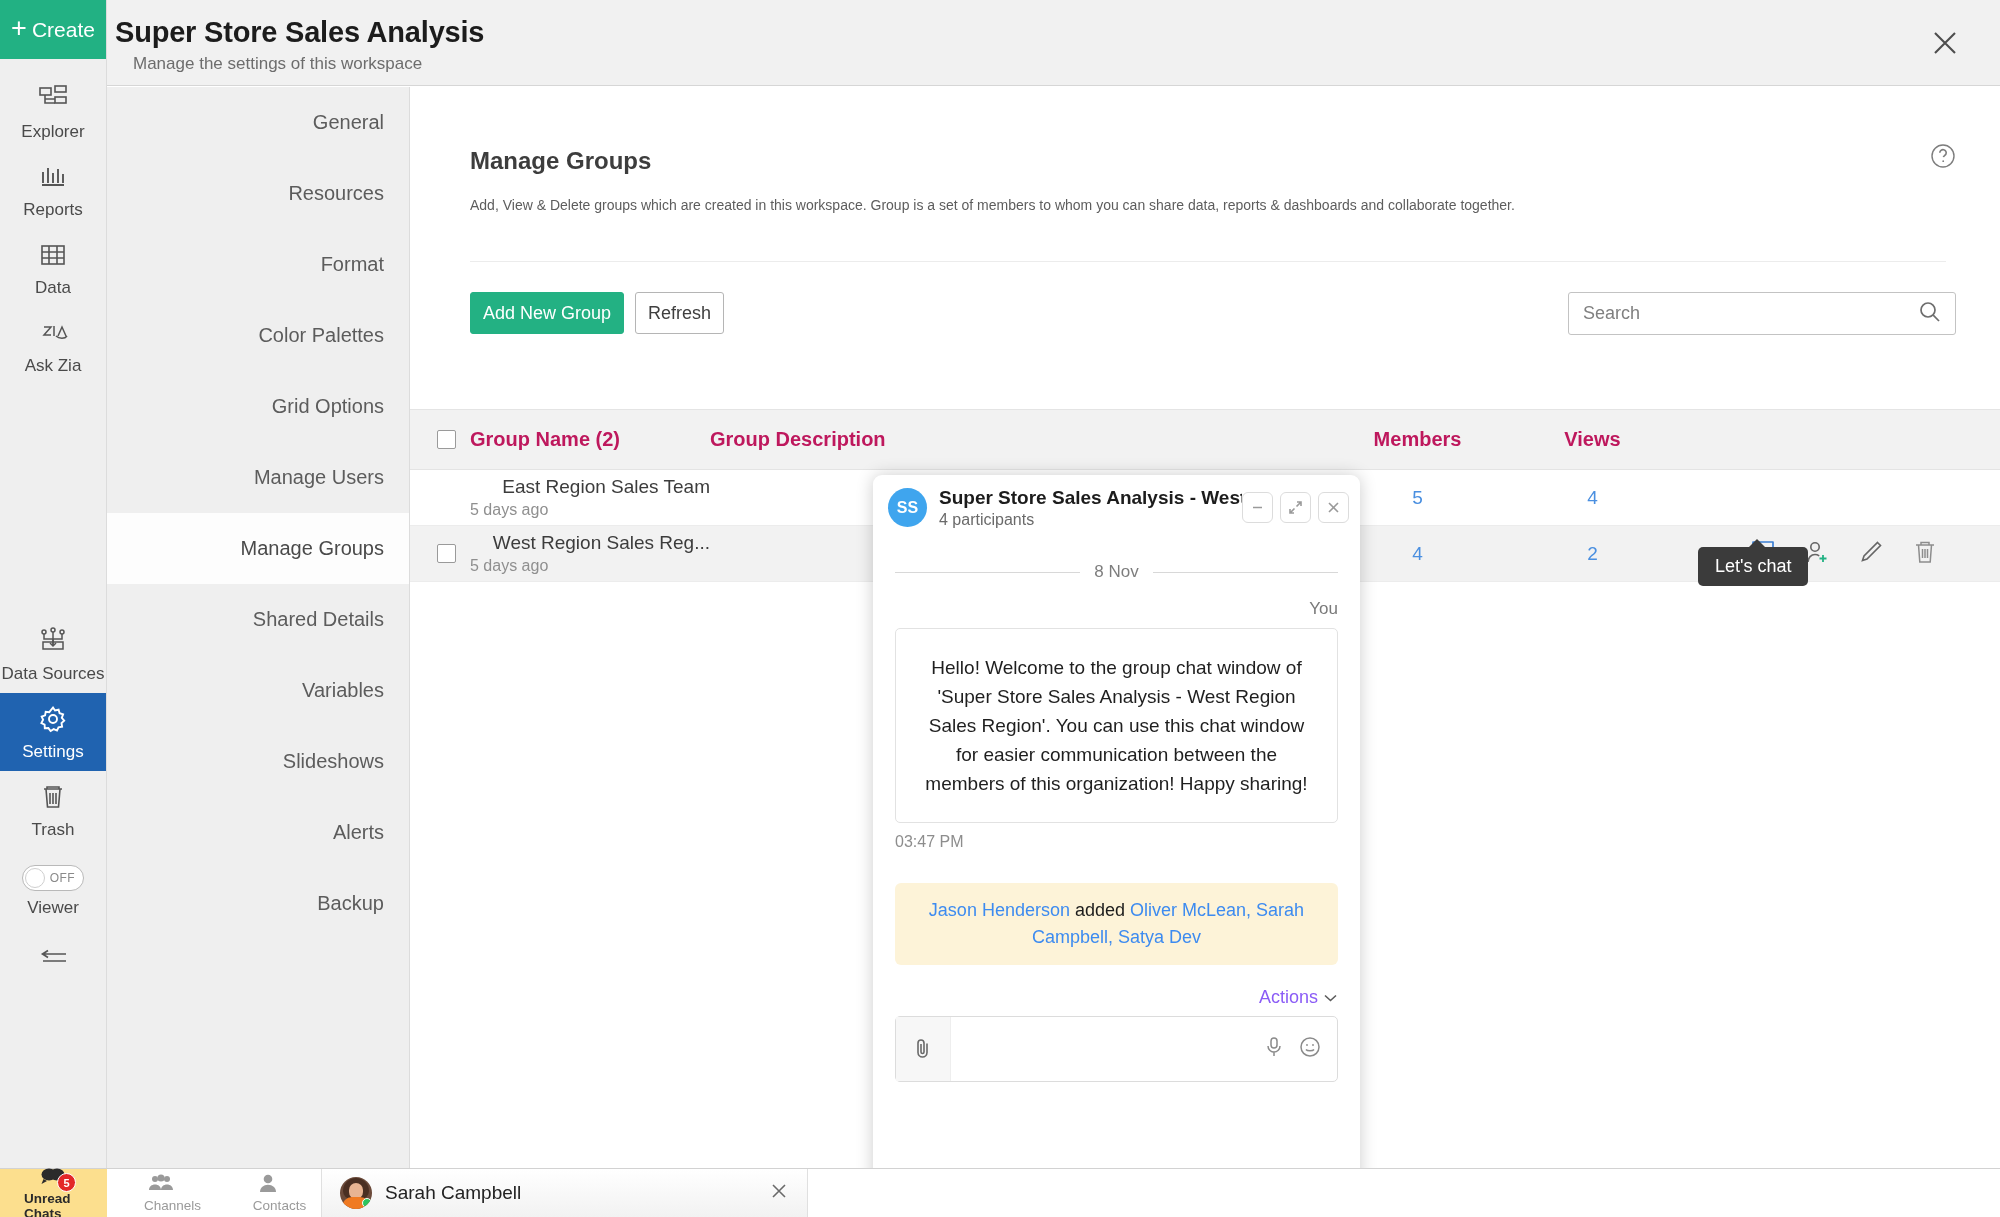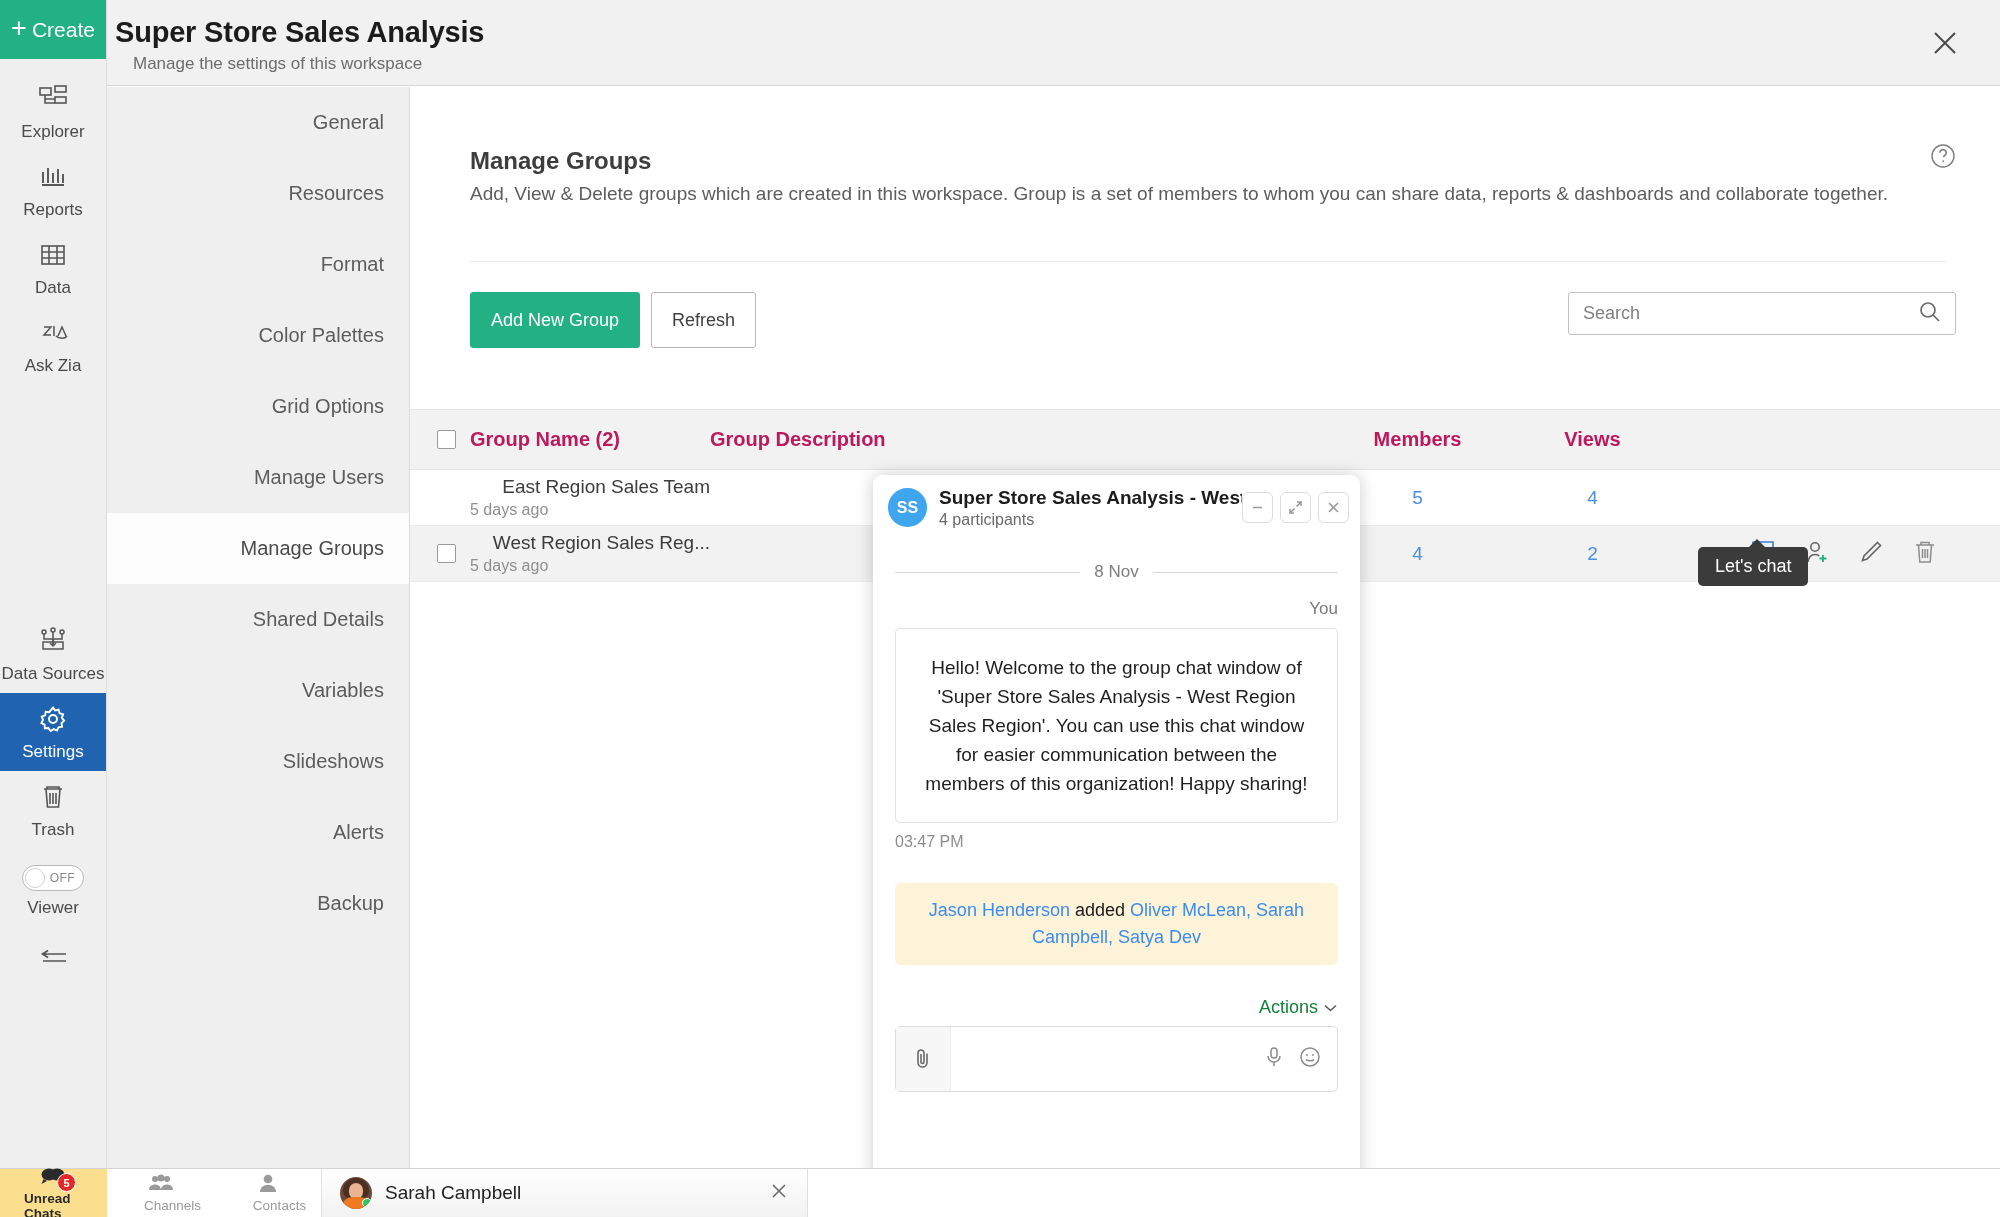--- a/index.html
+++ b/index.html
@@ -58,29 +58,29 @@
   .smenu-item {
     height: 71px; display: flex; align-items: center; justify-content: flex-end;
     padding-right: 25px; font-size: 20px; color: #5c5c5c; cursor: pointer;
   }
   .smenu-item.active { background: #fdfdfd; color: #4a4a4a; }
 
   
   .main { position: absolute; left: 410px; top: 87px; right: 0; bottom: 0; background: #fff; }
   .mg-title { position:absolute; left: 60px; top: 60px; font-size: 24px; font-weight: bold; color: #3d3d3d; }
   .mg-desc {
-    position:absolute; left: 60px; top: 93px; width: 1455px;
-    font-size: 19px; line-height: 1.45; color: #5d5d5d;
+    position:absolute; left: 60px; top: 108px; width: 1455px;
+    font-size: 14px; line-height: 1.45; color: #5d5d5d;
   }
   .help-ico { position:absolute; right: 44px; top: 56px; cursor:pointer; }
   .mg-divider { position:absolute; left:60px; top:174px; width:1476px; height:1px; background:#ececec;}
 
   .btn-row { position: absolute; left: 60px; top: 205px; display: flex; gap: 11px; }
   .btn {
-    height: 56px; padding: 0 20px; border-radius: 3px; font-size: 18px;
+    height: 42px; padding: 0 12px; border-radius: 3px; font-size: 18px;
     display: flex; align-items: center; justify-content:center; cursor: pointer;
   }
   .btn-primary { background: #23b183; color: #fff; border: 1px solid #23b183; }
   .btn-secondary { background: #fff; color: #3f3f3f; border: 1px solid #b5b5b5; }
 
   .search-box {
     position: absolute; right: 44px; top: 205px; width: 388px; height: 43px;
     border: 1px solid #c3c3c3; border-radius: 3px; background: #fff;
     display: flex; align-items: center; padding: 4px 14px;
   }
@@ -154,21 +154,21 @@
     margin-top: 9px; border: 1px solid #e2e2e2; border-radius: 5px;
     padding: 24px 22px; font-size: 19px; line-height: 1.53; color: #1f1f1f;
     text-align: center; background:#fff;
   }
   .msg-time { font-size: 16px; color: #8d8d8d; margin-top: 10px; }
   .sys-msg {
     margin-top: 32px; background: #fdf3d8; border-radius: 6px;
     padding: 14px 18px; font-size: 18px; line-height: 1.5; text-align: center; color: #1c1c1c;
   }
   .sys-msg .u { color: #3d8bf0; }
-  .actions-row { text-align: right; margin-top: 32px; font-size: 18px; color: #15803d; cursor:pointer;}
+  .actions-row { text-align: right; margin-top: 22px; font-size: 18px; color: #8b5cf6; cursor:pointer;}
   .composer {
     margin: 8px 0 0 0; height: 66px; border: 1px solid #dcdcdc; border-radius: 5px;
     display: flex; align-items: center; background: #fff;
   }
   .clip-cell {
     width: 55px; height: 100%; background: #f7f7f7; border-right: 1px solid #eee;
     display:flex; align-items:center; justify-content:center; cursor:pointer;
   }
   .composer input {
     flex:1; border:none; outline:none; height: 100%; font-size: 18px; padding: 0 12px;

